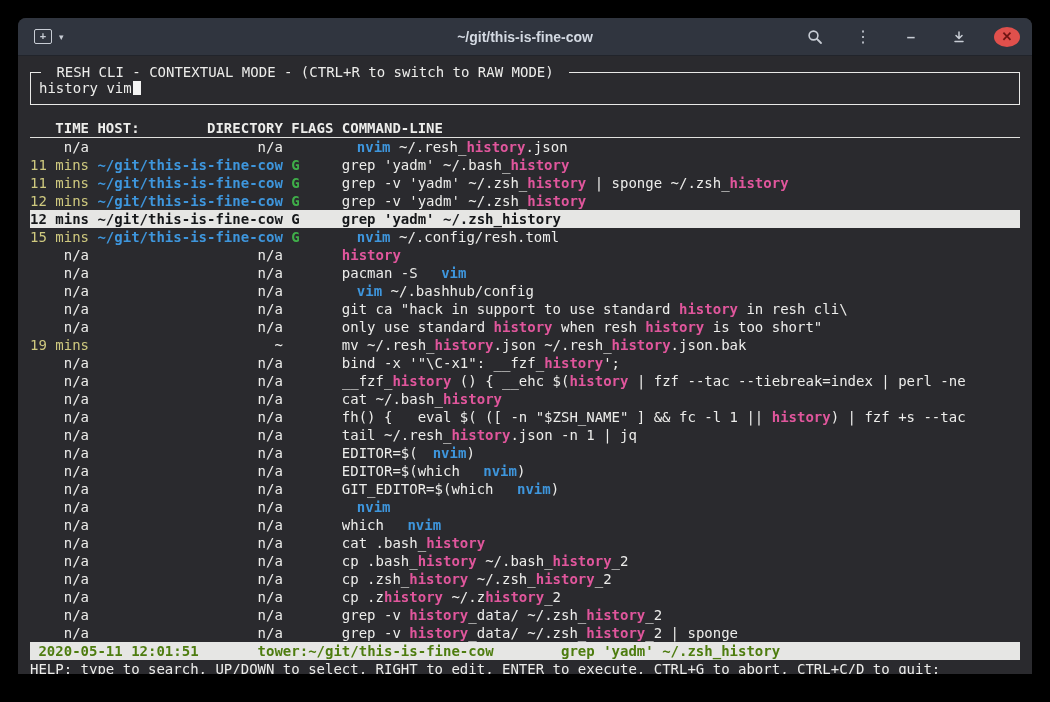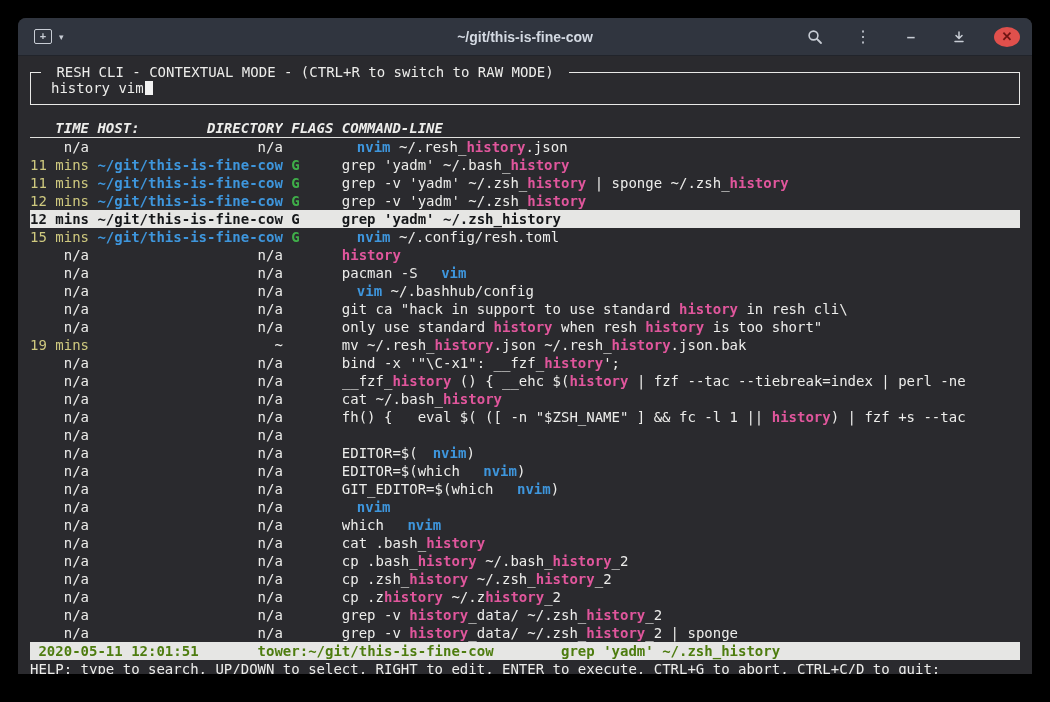--- a/index.html
+++ b/index.html
@@ -64,36 +64,36 @@
     flex:1;
     padding:4px 12px 0 12px;
     font-size:14px;line-height:18px;
     color:var(--fg,#ededeb);
     overflow:hidden;
   }
   .searchbox{
     position:relative;
     border:1px solid #e9e9e7;
     margin-top:12px;
-    padding:6px 8px 7px 20px;
+    padding:6px 8px 7px 8px;
   }
   .searchbox .legend{
     position:absolute;top:-10px;left:10px;
     background:var(--termbg,#2a2a2e);
     padding:0 7px;
     white-space:pre;
   }
   .queryline{white-space:pre;}
   .cursor{
     display:inline-block;width:8px;height:15px;
     background:#f2f2f2;margin-left:1px;vertical-align:-2px;
   }
   .tablewrap{margin-top:14px;}
   .thead,.trow{display:flex;gap:1ch;white-space:pre;line-height:18px;}
-  .thead{font-weight:bold;border-bottom:1px solid #e0e0de;font-style:italic;}
+  .thead{font-weight:bold;border-bottom:1px solid #e0e0de;}
   .col-time{width:7ch;flex:none;text-align:right;overflow:hidden;}
   .col-host{width:22ch;flex:none;text-align:right;overflow:hidden;}
   .thead .col-host{display:flex;justify-content:space-between;text-align:center;}
   .col-flags{width:5ch;flex:none;overflow:hidden;}
   .col-cmd{flex:1;overflow:hidden;}
   .trow .col-flags{color:var(--green,#3fae49);font-weight:bold;}
   .time-age{color:var(--yellow,#cfc97f);text-align:right;}
   .host-dir{color:var(--blue,#3e96dd);font-weight:bold;}
   .m-pink{color:var(--pink,#e0569c);font-weight:bold;}
   .m-blue{color:var(--blue,#3e96dd);font-weight:bold;margin-left:15px;}
@@ -169,21 +169,21 @@
           <div class="trow"><span class="col-time">n/a</span><span class="col-host">n/a</span><span class="col-flags"></span><span class="col-cmd"><span class="m-pink">history</span></span></div>
           <div class="trow"><span class="col-time">n/a</span><span class="col-host">n/a</span><span class="col-flags"></span><span class="col-cmd"><span>pacman -S </span><span class="m-blue">vim</span></span></div>
           <div class="trow"><span class="col-time">n/a</span><span class="col-host">n/a</span><span class="col-flags"></span><span class="col-cmd"><span class="m-blue">vim</span><span> ~/.bashhub/config</span></span></div>
           <div class="trow"><span class="col-time">n/a</span><span class="col-host">n/a</span><span class="col-flags"></span><span class="col-cmd"><span>git ca "hack in support to use standard </span><span class="m-pink">history</span><span> in resh cli\</span></span></div>
           <div class="trow"><span class="col-time">n/a</span><span class="col-host">n/a</span><span class="col-flags"></span><span class="col-cmd"><span>only use standard </span><span class="m-pink">history</span><span> when resh </span><span class="m-pink">history</span><span> is too short"</span></span></div>
           <div class="trow"><span class="col-time time-age">19 mins</span><span class="col-host">~</span><span class="col-flags"></span><span class="col-cmd"><span>mv ~/.resh_</span><span class="m-pink">history</span><span>.json ~/.resh_</span><span class="m-pink">history</span><span>.json.bak</span></span></div>
           <div class="trow"><span class="col-time">n/a</span><span class="col-host">n/a</span><span class="col-flags"></span><span class="col-cmd"><span>bind -x '"\C-x1": __fzf_</span><span class="m-pink">history</span><span>';</span></span></div>
           <div class="trow"><span class="col-time">n/a</span><span class="col-host">n/a</span><span class="col-flags"></span><span class="col-cmd"><span>__fzf_</span><span class="m-pink">history</span><span> () { __ehc $(</span><span class="m-pink">history</span><span> | fzf --tac --tiebreak=index | perl -ne</span></span></div>
           <div class="trow"><span class="col-time">n/a</span><span class="col-host">n/a</span><span class="col-flags"></span><span class="col-cmd"><span>cat ~/.bash_</span><span class="m-pink">history</span></span></div>
           <div class="trow"><span class="col-time">n/a</span><span class="col-host">n/a</span><span class="col-flags"></span><span class="col-cmd"><span>fh() {   eval $( ([ -n "$ZSH_NAME" ] &amp;&amp; fc -l 1 || </span><span class="m-pink">history</span><span>) | fzf +s --tac</span></span></div>
-          <div class="trow"><span class="col-time">n/a</span><span class="col-host">n/a</span><span class="col-flags"></span></div>
+          <div class="trow"><span class="col-time">n/a</span><span class="col-host">n/a</span><span class="col-flags"></span><span class="col-cmd"><span>tail ~/.resh_</span><span class="m-pink">history</span><span>.json -n 1 | jq</span></span></div>
           <div class="trow"><span class="col-time">n/a</span><span class="col-host">n/a</span><span class="col-flags"></span><span class="col-cmd"><span>EDITOR=$(</span><span class="m-blue">nvim</span><span>)</span></span></div>
           <div class="trow"><span class="col-time">n/a</span><span class="col-host">n/a</span><span class="col-flags"></span><span class="col-cmd"><span>EDITOR=$(which </span><span class="m-blue">nvim</span><span>)</span></span></div>
           <div class="trow"><span class="col-time">n/a</span><span class="col-host">n/a</span><span class="col-flags"></span><span class="col-cmd"><span>GIT_EDITOR=$(which </span><span class="m-blue">nvim</span><span>)</span></span></div>
           <div class="trow"><span class="col-time">n/a</span><span class="col-host">n/a</span><span class="col-flags"></span><span class="col-cmd"><span class="m-blue">nvim</span></span></div>
           <div class="trow"><span class="col-time">n/a</span><span class="col-host">n/a</span><span class="col-flags"></span><span class="col-cmd"><span>which </span><span class="m-blue">nvim</span></span></div>
           <div class="trow"><span class="col-time">n/a</span><span class="col-host">n/a</span><span class="col-flags"></span><span class="col-cmd"><span>cat .bash_</span><span class="m-pink">history</span></span></div>
           <div class="trow"><span class="col-time">n/a</span><span class="col-host">n/a</span><span class="col-flags"></span><span class="col-cmd"><span>cp .bash_</span><span class="m-pink">history</span><span> ~/.bash_</span><span class="m-pink">history</span><span>_2</span></span></div>
           <div class="trow"><span class="col-time">n/a</span><span class="col-host">n/a</span><span class="col-flags"></span><span class="col-cmd"><span>cp .zsh_</span><span class="m-pink">history</span><span> ~/.zsh_</span><span class="m-pink">history</span><span>_2</span></span></div>
           <div class="trow"><span class="col-time">n/a</span><span class="col-host">n/a</span><span class="col-flags"></span><span class="col-cmd"><span>cp .z</span><span class="m-pink">history</span><span> ~/.z</span><span class="m-pink">history</span><span>_2</span></span></div>
           <div class="trow"><span class="col-time">n/a</span><span class="col-host">n/a</span><span class="col-flags"></span><span class="col-cmd"><span>grep -v </span><span class="m-pink">history</span><span>_data/ ~/.zsh_</span><span class="m-pink">history</span><span>_2</span></span></div>

